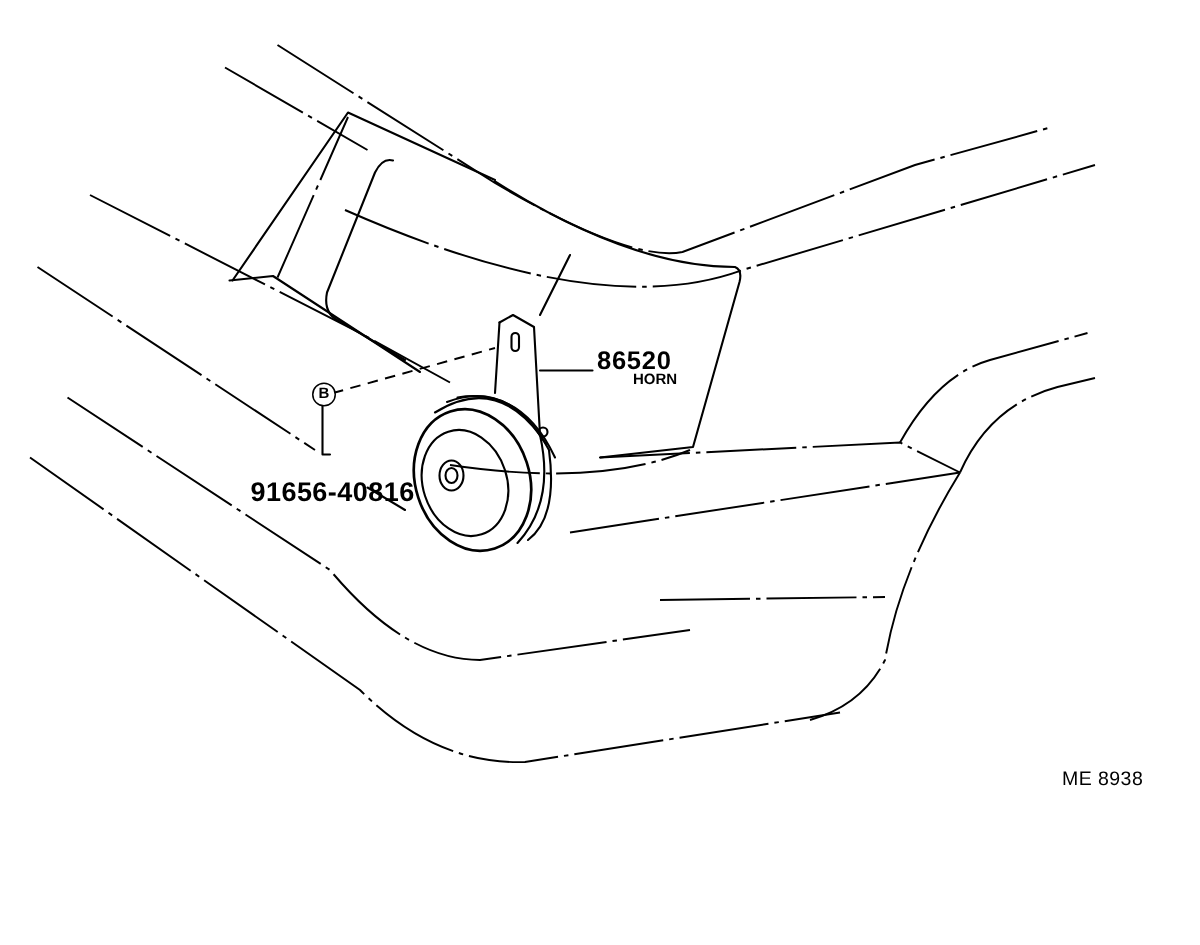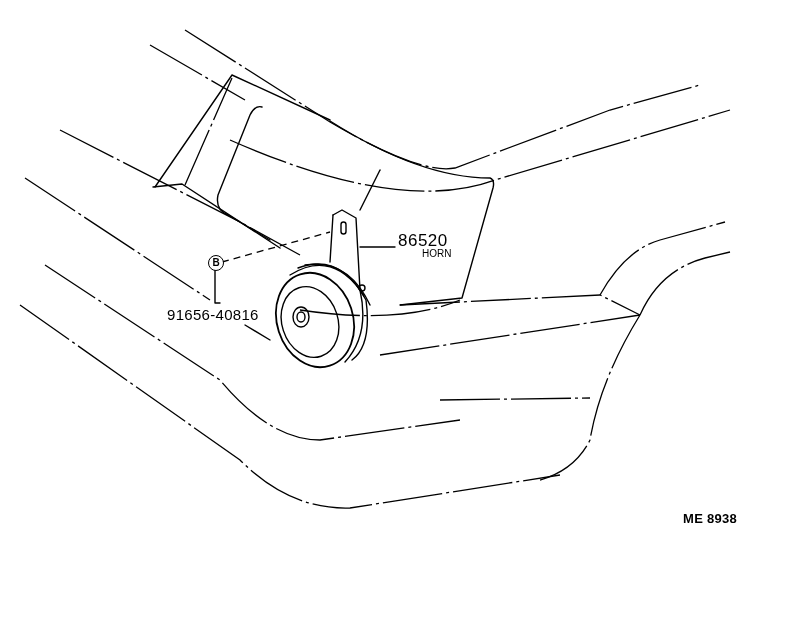--- a/index.html
+++ b/index.html
@@ -2,25 +2,25 @@
 <html><head>
 <meta charset="utf-8">
 <style>
   html, body { margin: 0; padding: 0; background: #ffffff; }
   #canvas { position: relative; width: 800px; height: 630px; background: #ffffff; overflow: hidden; }
   svg.drawing { position: absolute; left: 0; top: 0; width: 800px; height: 630px; }
   .ln { fill: none; stroke: #000; stroke-width: 1.4; stroke-linecap: round; stroke-linejoin: round; }
   .phantom { fill: none; stroke: #000; stroke-width: 1.3; stroke-dasharray: 60 4 3 4; }
   .dash { fill: none; stroke: #000; stroke-width: 1.3; stroke-dasharray: 7 5; }
   .thick { fill: none; stroke: #000; stroke-width: 1.8; }
-  .label { position: absolute; font-family: "Liberation Sans", sans-serif; color: #000; font-weight: normal; white-space: nowrap; }
+  .label { position: absolute; font-family: "Liberation Sans", sans-serif; color: #000; font-weight: bold; white-space: nowrap; }
   .pn-horn { left: 398px; top: 231px; font-size: 17px; letter-spacing: 0.5px; }
   .name-horn { left: 422px; top: 248px; font-size: 10px; }
-  .pn-bolt { left: 167px; top: 306px; font-size: 15px; letter-spacing: 0.3px; }
-  .code { left: 683px; top: 511px; font-size: 13px; font-weight: bold; letter-spacing: 0.3px; }
+  .pn-bolt { left: 167px; top: 318px; font-size: 18px; letter-spacing: 0.3px; }
+  .code { left: 708px; top: 511px; font-size: 13px; font-weight: normal; letter-spacing: 0.3px; }
   .callout-circle { position: absolute; left: 208px; top: 255px; width: 14px; height: 14px; border: 1.6px solid #000; border-radius: 50%; font-family: "Liberation Sans", sans-serif; font-size: 10px; font-weight: bold; text-align: center; line-height: 14px; background: #fff; }
 </style>
 </head>
 <body>
 
 <div id="canvas">
 
   <svg class="drawing" viewBox="0 0 800 630">
 
     <path class="phantom" d="M185 30 L330 122 Q420 175 455 168 L610 110 L700 85"></path>

